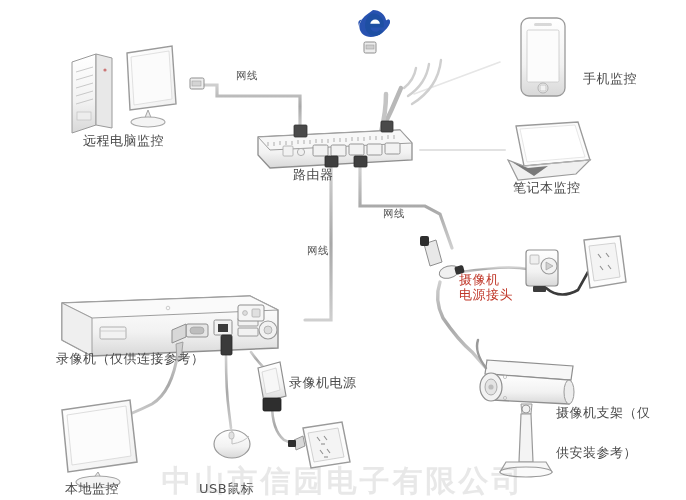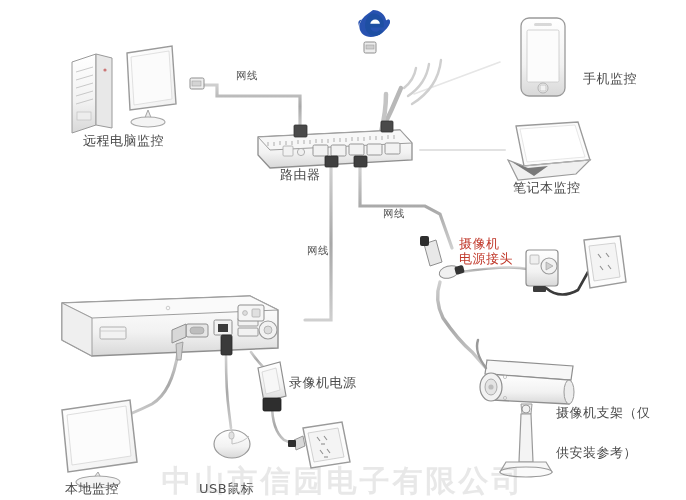--- a/index.html
+++ b/index.html
@@ -2,21 +2,21 @@
 <html><head>
 <meta charset="utf-8">
 <style>
   html,body{margin:0;padding:0;background:#fff;}
   body{width:686px;height:500px;overflow:hidden;
        font-family:"DejaVu Sans","Liberation Sans",sans-serif;}
   #stage{position:relative;width:686px;height:500px;background:#ffffff;}
   svg#diagram{position:absolute;left:0;top:0;width:686px;height:500px;}
   .lbl{position:absolute;color:#4a4a4a;font-size:13px;line-height:14px;
        white-space:nowrap;letter-spacing:.5px;}
-  .lbl.red{color:#c0392b;white-space:normal;}
+  .lbl.red{color:#c0392b;white-space:normal;margin-top:36px;}
   .lbl.cable{font-size:10.5px;color:#555;}
   .wm{position:absolute;left:0;bottom:-2px;width:686px;text-align:center;
       font-size:30px;font-weight:bold;color:rgba(150,150,150,.22);
       letter-spacing:3px;white-space:nowrap;}
   .ie{position:absolute;left:355px;top:4px;width:36px;height:36px;}
 </style>
 </head>
 <body>
 
 <div id="stage">
@@ -330,33 +330,34 @@
              C13.4,21.4 17.6,12.5 24,12.5 Z" fill="#1e4fa3"></path>
     <path d="M20.4,26.4 C20.8,23 23.5,20.6 27,20.6 C30.4,20.6 32.9,23 33.2,26.4 Z" fill="#ffffff"></path>
     <path d="M6.5,31.5 C5,28 6,24 9,20.5 C6,21 4,23 4.5,26 C4.8,28 5.4,30 6.5,31.5 Z" fill="#2852b0"></path>
     <path d="M41.8,21.8 C44,20.3 46,21 46.4,23 C46.8,25.4 44.6,29 41,32.6 C42,29 42.4,25 41.8,21.8 Z" fill="#2852b0"></path>
   </svg>
 
   <div class="lbl" style="left:83px;top:134px;">远程电脑监控</div>
 
   <div class="lbl cable" style="left:236px;top:68px;">网线</div>
 
-  <div class="lbl" style="left:248px;top:168px;padding-left:32px;">路由器</div>
+  <div class="lbl" style="left:261px;top:168px;padding-left:32px;">路由器</div>
 
   <div class="lbl" style="left:583px;top:72px;">手机监控</div>
 
   <div class="lbl" style="left:513px;top:181px;text-align:right;">笔记本监控</div>
 
   <div class="lbl cable" style="left:383px;top:206px;">网线</div>
 
   <div class="lbl cable" style="left:307px;top:243px;">网线</div>
 
   <div class="lbl red" style="left:459px;top:237px;">摄像机</div>
   <div class="lbl red" style="left:459px;top:252px;">电源接头</div>
 
+  <div class="lbl" style="left:56px;top:352px;">录像机（仅供连接参考）</div>
 
   <div class="lbl" style="left:289px;top:376px;">录像机电源</div>
 
   <div class="lbl" style="left:65px;top:482px;">本地监控</div>
 
   <div class="lbl" style="left:199px;top:482px;">USB鼠标</div>
 
   <div class="lbl" style="left:556px;top:406px;">摄像机支架（仅</div>
   <div class="lbl" style="left:556px;top:446px;">供安装参考）</div>
 

